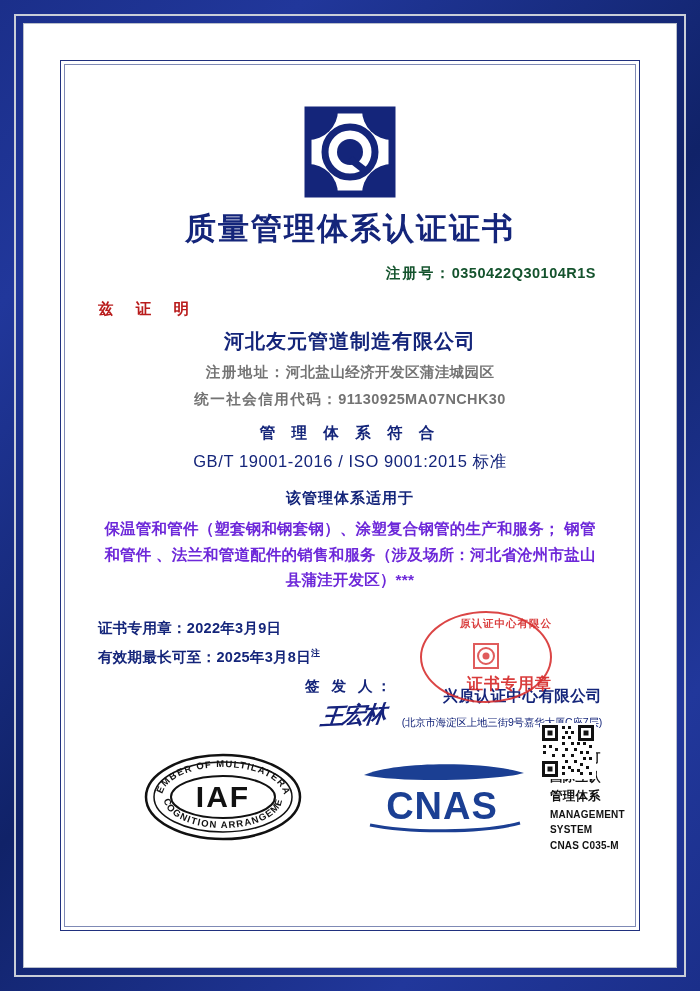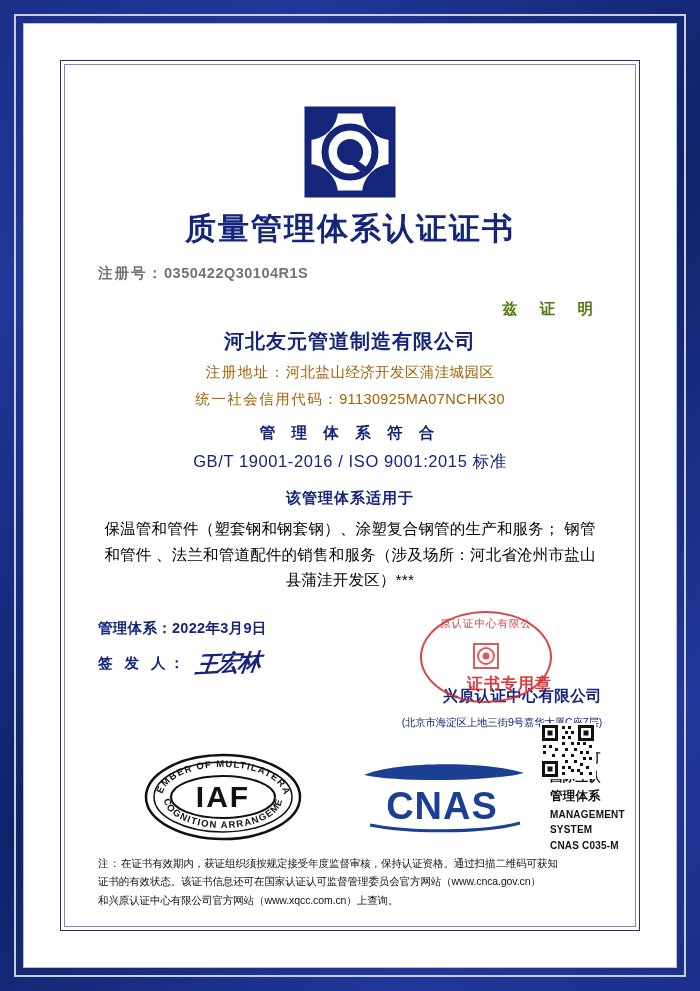--- a/index.html
+++ b/index.html
@@ -72,50 +72,51 @@
     text-align: center;
     font-size: 31px;
     font-weight: bold;
     color: #14257a;
     letter-spacing: 2px;
     margin-top: 2px;
     font-family: "DejaVu Sans", "Liberation Sans", sans-serif;
   }
 
   .reg-line {
+    text-align: right;
     font-size: 14.5px;
     font-weight: bold;
-    color: #737373;
+    color: #14532d;
     margin-top: 14px;
     padding-right: 6px;
     letter-spacing: 0.5px;
   }
   .reg-line .reg-label { letter-spacing: 2px; }
 
   .hereby {
-    text-align: right;
+    text-align: left;
     font-size: 15.5px;
     font-weight: bold;
-    color: #4d7c0f;
+    color: #b91c1c;
     letter-spacing: 9px;
     margin-top: 16px;
   }
   .company {
     text-align: center;
     font-size: 20px;
     font-weight: bold;
     color: #14257a;
     letter-spacing: 1px;
     margin-top: 8px;
   }
   .sub-line {
     text-align: center;
     font-size: 14.5px;
-    font-weight: normal;
-    color: #a16207;
+    font-weight: bold;
+    color: #737373;
     margin-top: 8px;
     letter-spacing: 0.4px;
   }
   .sub-line .lbl { letter-spacing: 1.5px; }
 
   .sys-conform {
     text-align: center;
     font-size: 15.5px;
     font-weight: bold;
     color: #14257a;
@@ -134,22 +135,22 @@
     text-align: center;
     font-size: 15px;
     font-weight: bold;
     color: #14257a;
     margin-top: 16px;
     letter-spacing: 1px;
   }
   .scope-body {
     text-align: center;
     font-size: 15.5px;
-    font-weight: normal;
-    color: #000000;
+    font-weight: bold;
+    color: #6d28d9;
     margin-top: 8px;
     line-height: 1.65;
     letter-spacing: 0.2px;
     padding: 0 2px;
   }
 
   
   .dates-block {
     position: relative;
     margin-top: 26px;
@@ -168,20 +169,21 @@
   }
   .signer-row {
     font-size: 14.5px;
     font-weight: bold;
     color: #14257a;
     letter-spacing: 0.3px;
     margin-top: 10px;
     display: flex;
     align-items: center;
     gap: 4px;
+    flex-direction: column;
   }
   .signer-label { letter-spacing: 4px; }
   .signature {
     font-family: "DejaVu Serif", "Liberation Serif", serif;
     font-size: 23px;
     font-style: italic;
     font-weight: bold;
     color: #16237d;
     transform: skewX(-10deg) rotate(-3deg);
     margin-left: 4px;
@@ -225,24 +227,24 @@
     width: 132px; height: 92px;
     border: 2.4px solid #d62b2b;
     border-radius: 50%;
     box-sizing: border-box;
     opacity: .88;
   }
   .stamp .arc-text {
     position: absolute;
     left: 0; top: 6px;
     width: 132px;
-    text-align: center;
+    text-align: right;
     font-size: 10.5px;
     color: #d62b2b;
-    font-weight: normal;
+    font-weight: bold;
     letter-spacing: 1px;
     opacity: .9;
   }
   .stamp .center-mark {
     position: absolute;
     left: 44px; top: 30px;
     width: 44px; height: 30px;
     opacity: .85;
   }
   .stamp .bottom-text {
@@ -353,21 +355,24 @@
       </div>
 
       <div class="sys-conform">管 理 体 系 符 合</div>
       <div class="standard">GB/T 19001-2016 / ISO 9001:2015 标准</div>
 
       <div class="scope-head">该管理体系适用于</div>
       <div class="scope-body">保温管和管件（塑套钢和钢套钢）、涂塑复合钢管的生产和服务； 钢管和管件 、法兰和管道配件的销售和服务（涉及场所：河北省沧州市盐山县蒲洼开发区）***</div>
 
       <div class="dates-block">
         <div class="date-row">
-          <span>管理体系：</span><span>2022年3月9日</span>
+          <span>证书专用章：</span><span>2022年3月9日</span>
+        </div>
+        <div class="date-row">
+          <span>有效期最长可至：</span><span>2025年3月8日</span><span class="sup">注</span>
         </div>
         <div class="signer-row">
           <span class="signer-label">签 发 人：</span>
           <span class="signature">王宏林</span>
         </div>
 
         <div class="issuer">
           <div class="issuer-name">兴原认证中心有限公司</div>
           <div class="issuer-addr">(北京市海淀区上地三街9号嘉华大厦C座7层)</div>
         </div>
@@ -469,21 +474,16 @@
               <rect x="31" y="46" width="3" height="3"></rect>
                 <rect x="37" y="46" width="3" height="3"></rect>
                 <rect x="49" y="49" width="3" height="3"></rect>
               <rect x="22" y="49" width="3" height="3"></rect>
                 <rect x="40" y="49" width="3" height="3"></rect>
             </g>
           </svg>
         </div>
       </div>
 
-      <div class="footnote">
-        <span class="fn-label">注：</span><span>在证书有效期内，获证组织须按规定接受年度监督审核，保持认证资格。通过扫描二维码可获知</span><br>
-        <span>证书的有效状态。该证书信息还可在国家认证认可监督管理委员会官方网站（www.cnca.gov.cn）</span><br>
-        <span>和兴原认证中心有限公司官方网站（www.xqcc.com.cn）上查询。</span>
-      </div>
 
     </div>
   </div>
 </div>
 
 </body></html>

